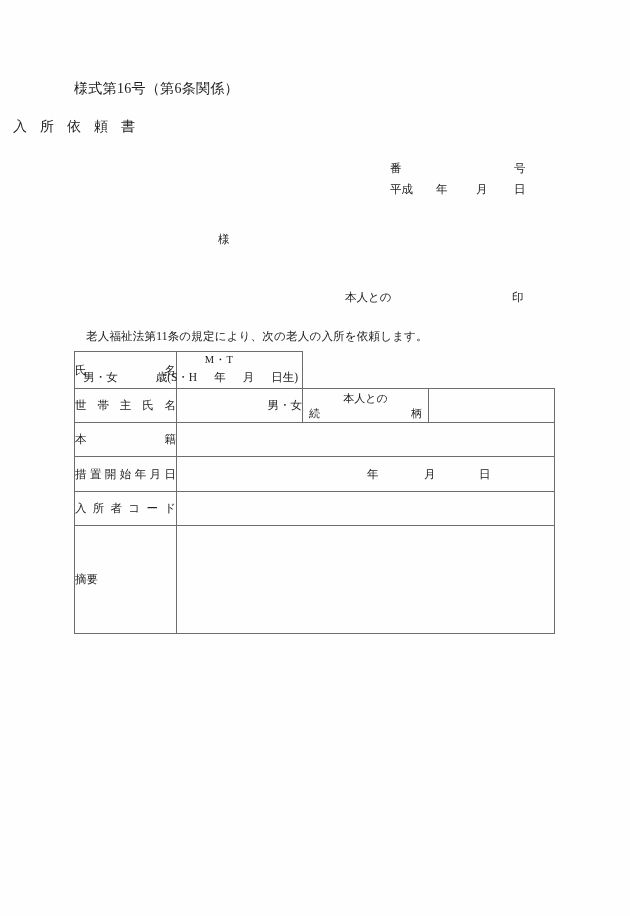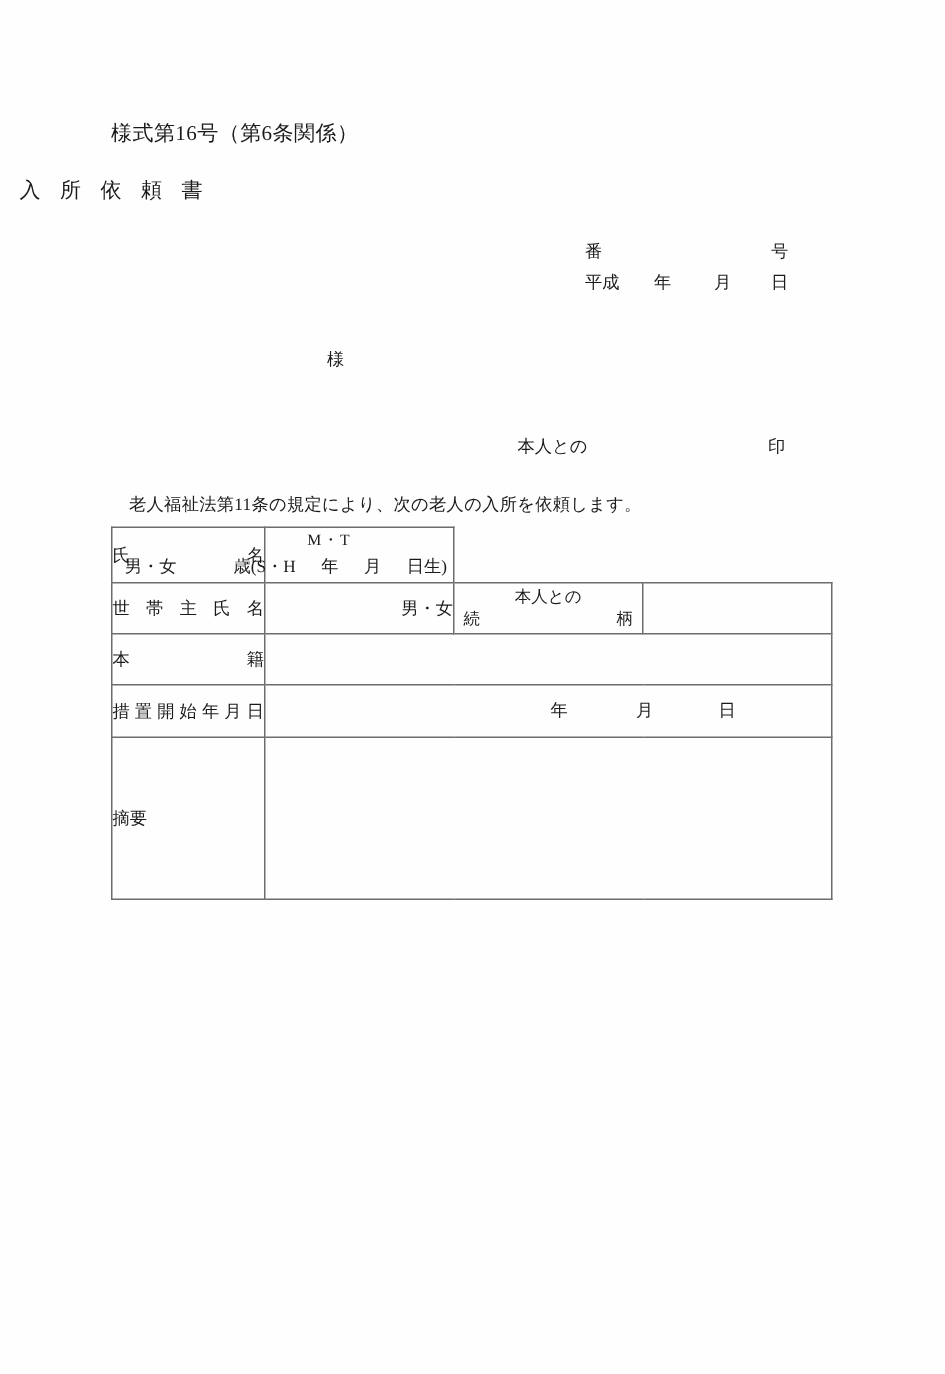--- a/index.html
+++ b/index.html
@@ -269,20 +269,24 @@
         <td class="lbl">措置開始年月日</td>
         <td colspan="3">
           <div class="ymd">
             <span class="y">年</span>
             <span class="m">月</span>
             <span class="d">日</span>
           </div>
         </td>
       </tr>
 
+      <tr class="r6">
+        <td class="lbl">入 所 者 コ ー ド</td>
+        <td class="val" colspan="3"></td>
+      </tr>
 
       <tr class="r7">
         <td class="lbl lbl-top">摘要</td>
         <td class="val" colspan="3"></td>
       </tr>
 
     </tbody>
   </table>
 
 </div>

